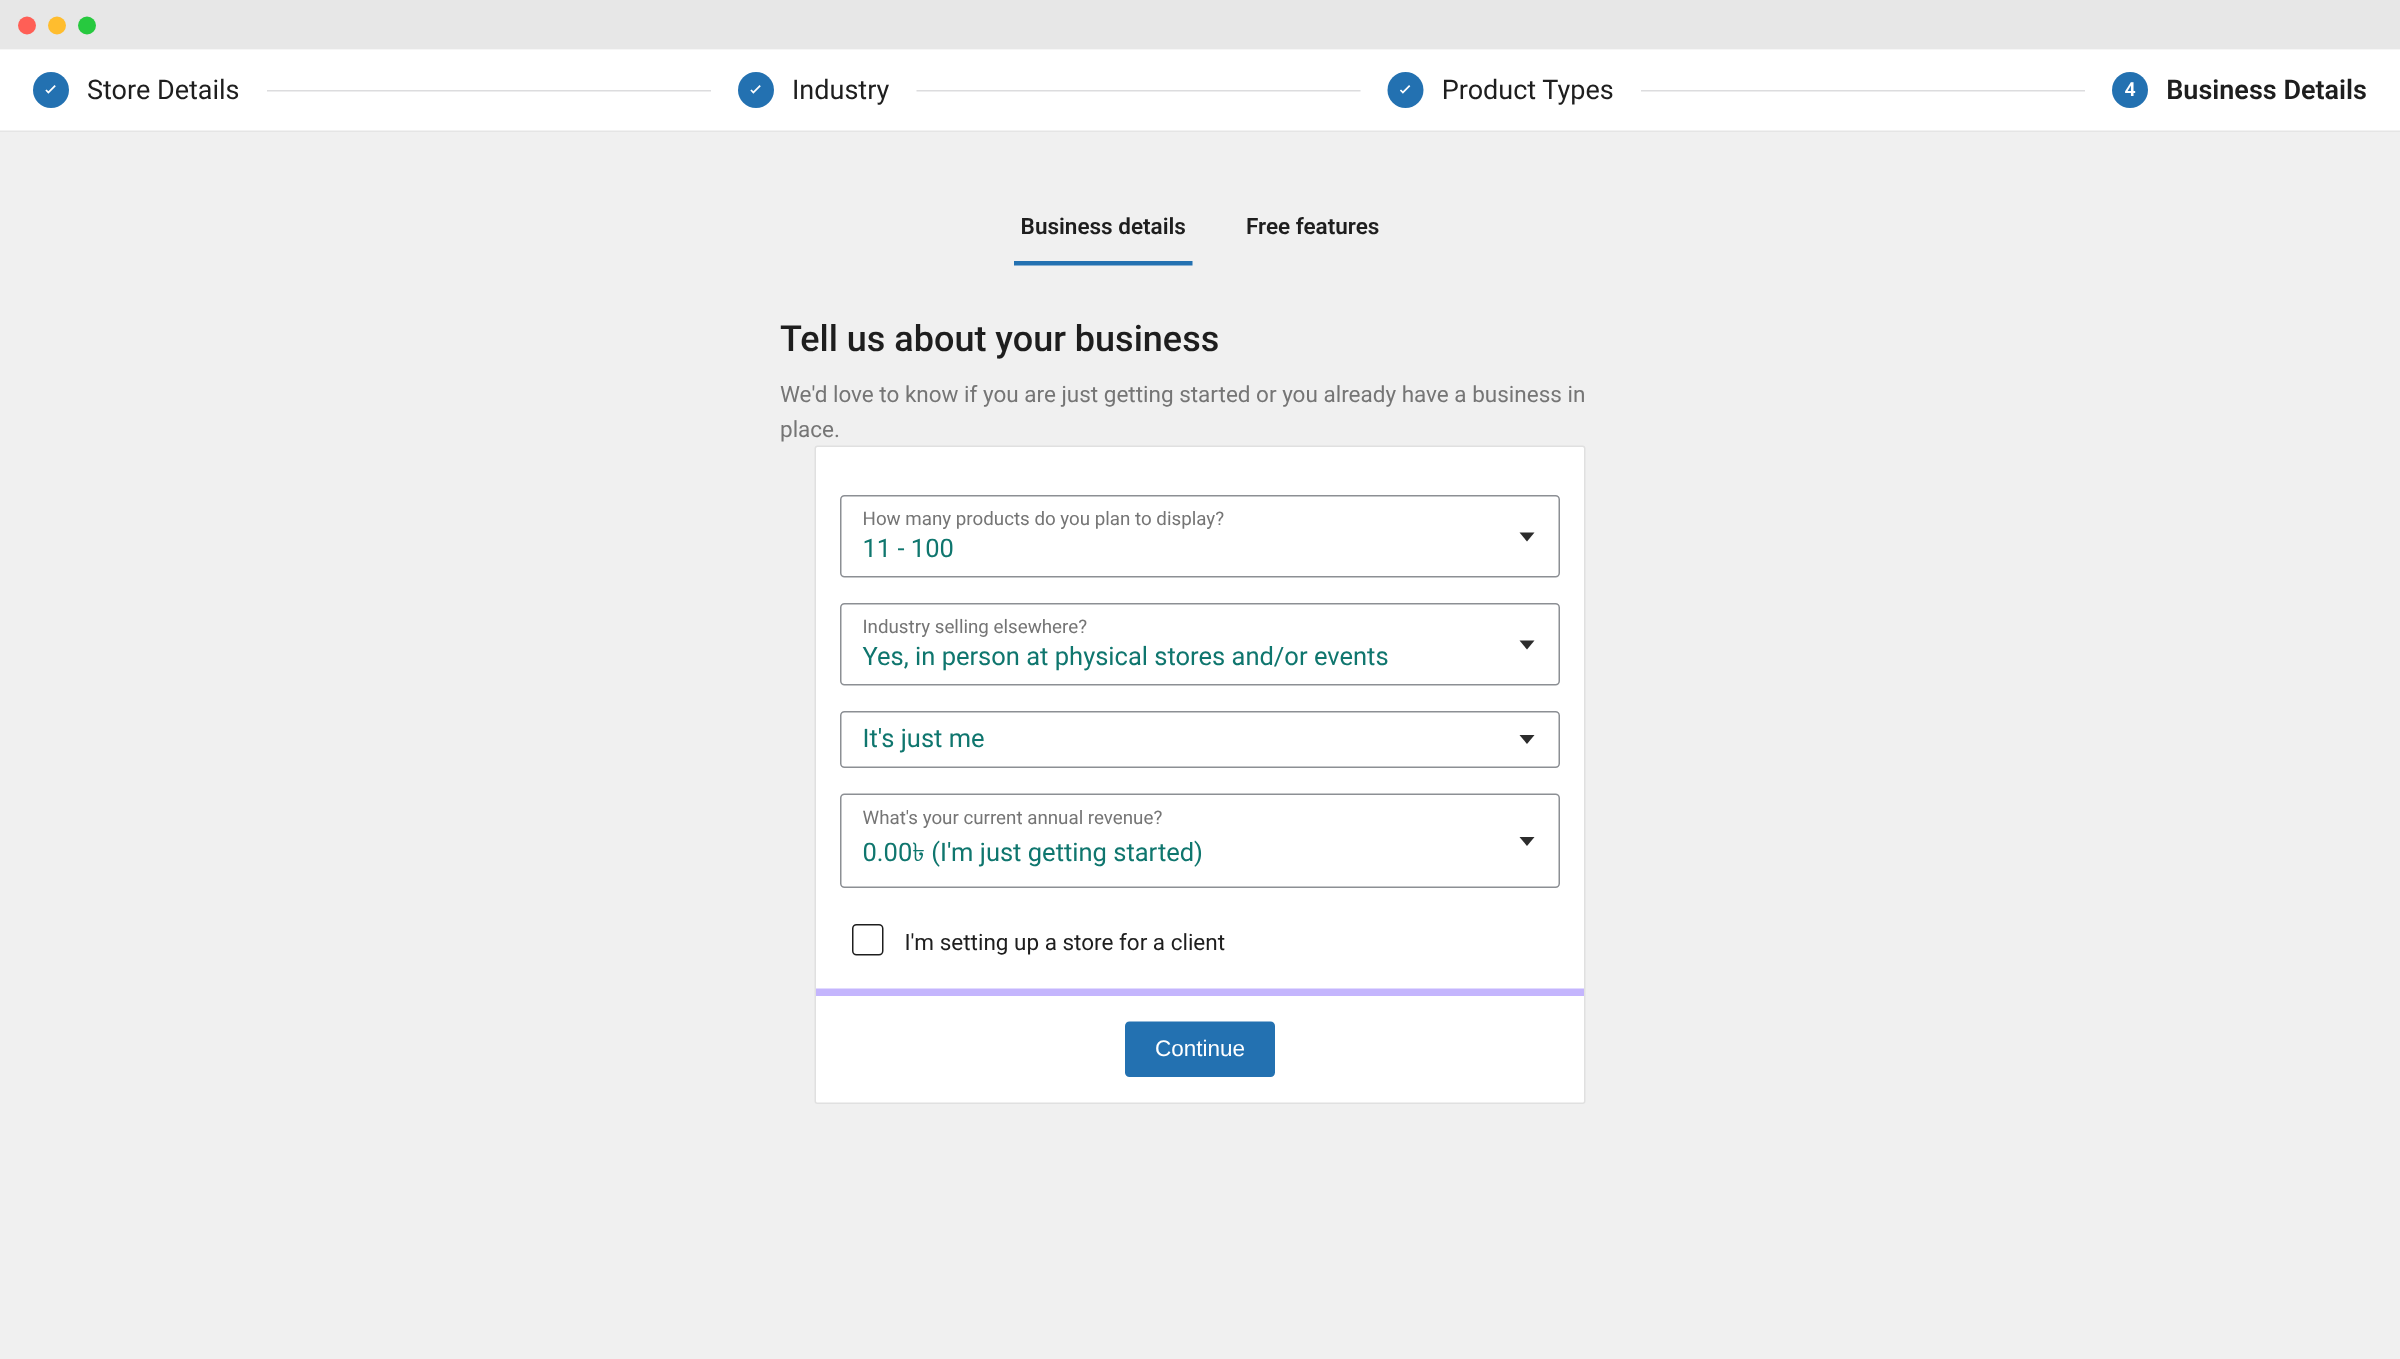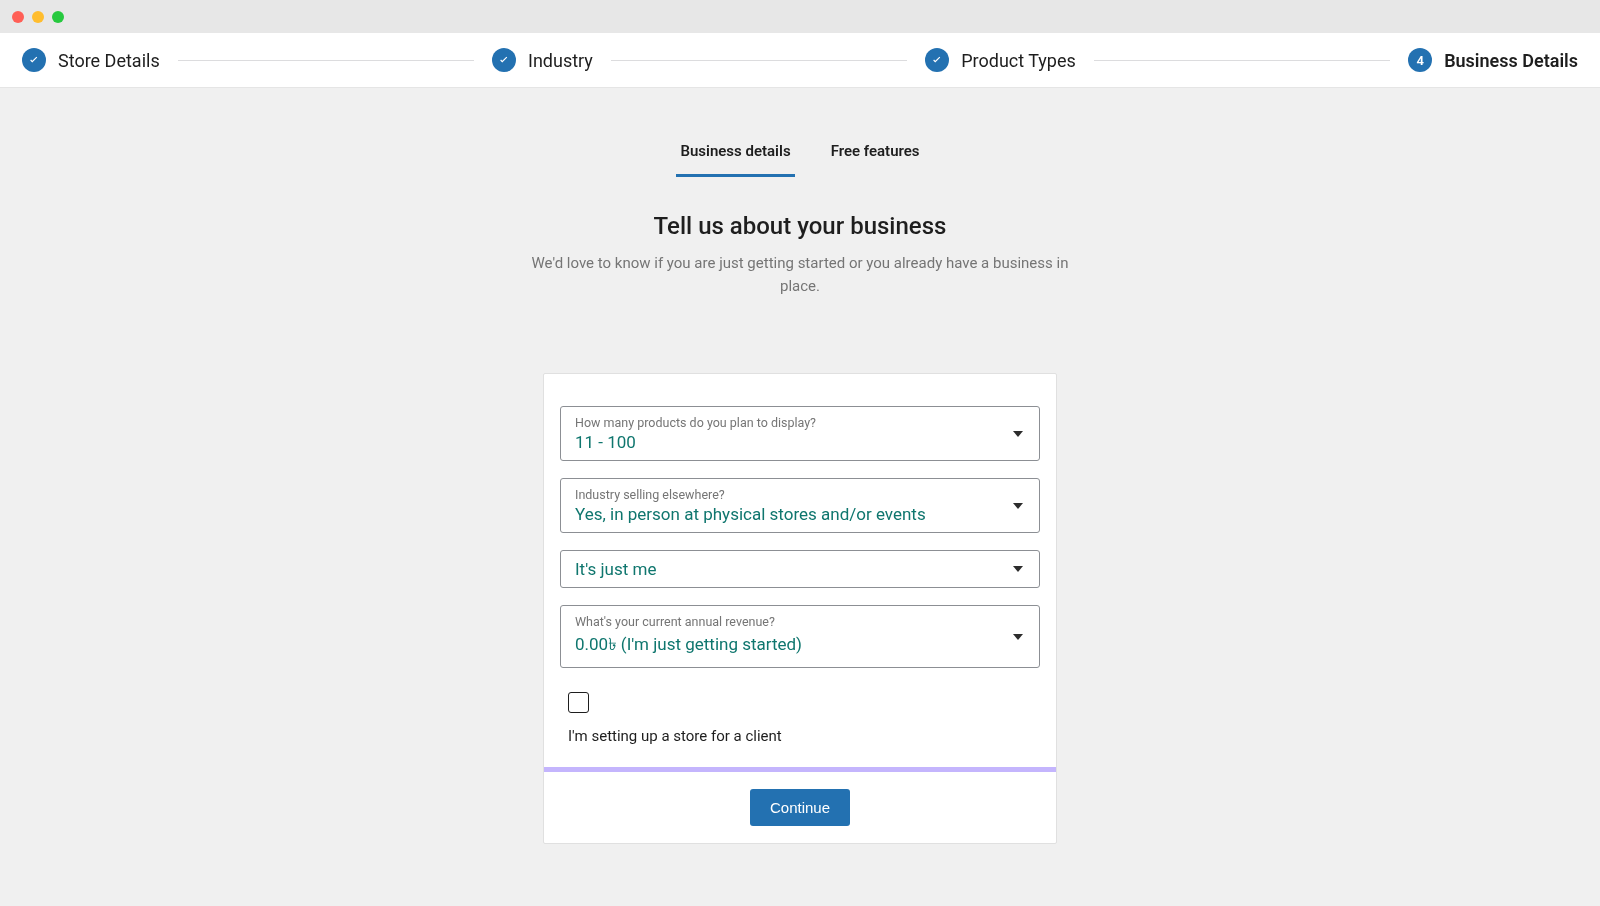--- a/index.html
+++ b/index.html
@@ -85,31 +85,30 @@
     font-weight: 600;
     color: #1e1e1e;
     padding: 6px 4px 14px 4px;
     cursor: pointer;
   }
   .tab.active {
     border-bottom: 3px solid #2371b1;
   }
 
   
-  .heading { text-align: center; margin-bottom: 28px; max-width: 560px; }
+  .heading { max-width: 560px; }
   .heading h2 { font-size: 24px; font-weight: 500; color: #1e1e1e; margin-bottom: 12px; }
   .heading p  { font-size: 15px; color: #757575; line-height: 1.5; }
 
   
   .card {
     width: 514px;
     background: #fff;
     border: 1px solid #e0e0e0;
     border-radius: 2px;
-    margin-top: 48px;
   }
   .card-body { padding: 32px 16px 22px 16px; }
 
   
   .select-wrap {
     border: 1px solid #8c8f94;
     border-radius: 3px;
     padding: 8px 14px 8px 14px;
     margin-bottom: 17px;
     position: relative;
@@ -133,24 +132,23 @@
     transform: translateY(-50%);
     width: 0; height: 0;
     border-left: 5px solid transparent;
     border-right: 5px solid transparent;
     border-top: 6px solid #2c2c2c;
   }
 
   
   .check-row {
     display: flex;
-    align-items: flex-start;
+    align-items: flex-end;
     gap: 14px;
     padding: 14px 0 0 8px;
-    flex-direction: column;
   }
   .check-box {
     width: 21px; height: 21px;
     border: 1.5px solid #1e1e1e;
     border-radius: 3px;
     background: #fff;
   }
   .check-label { font-size: 15px; color: #1e1e1e; }
 
   

